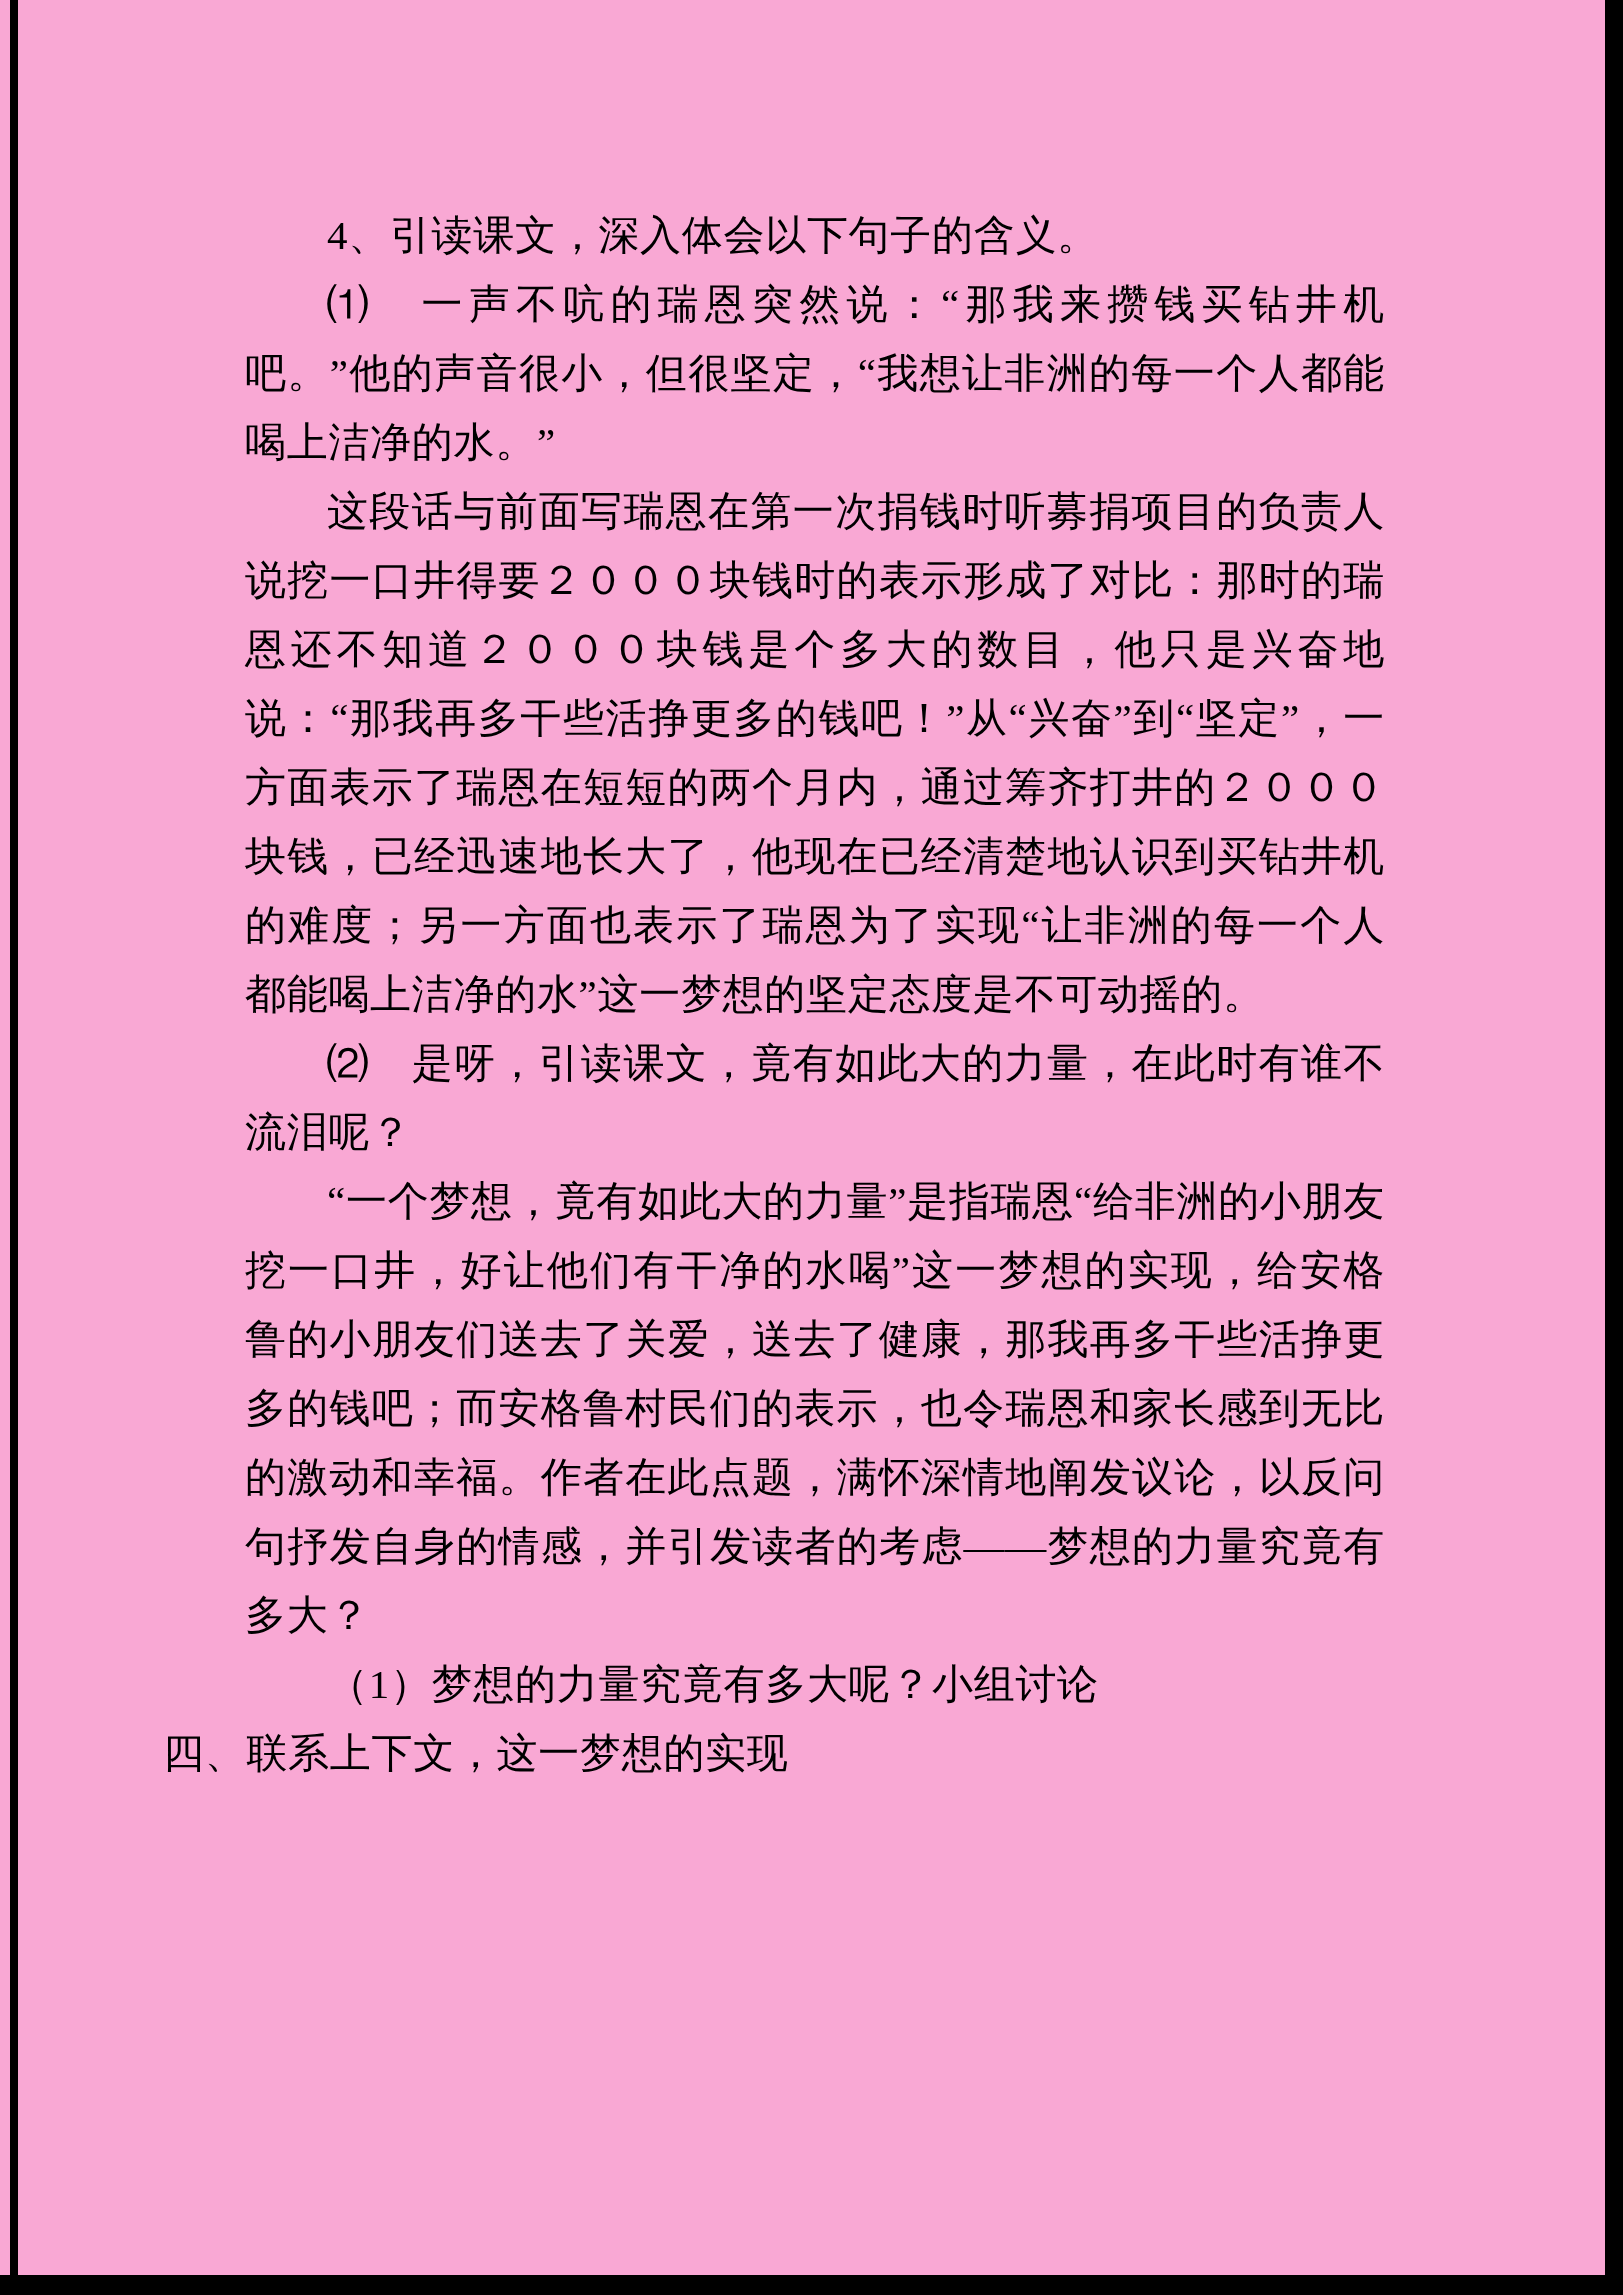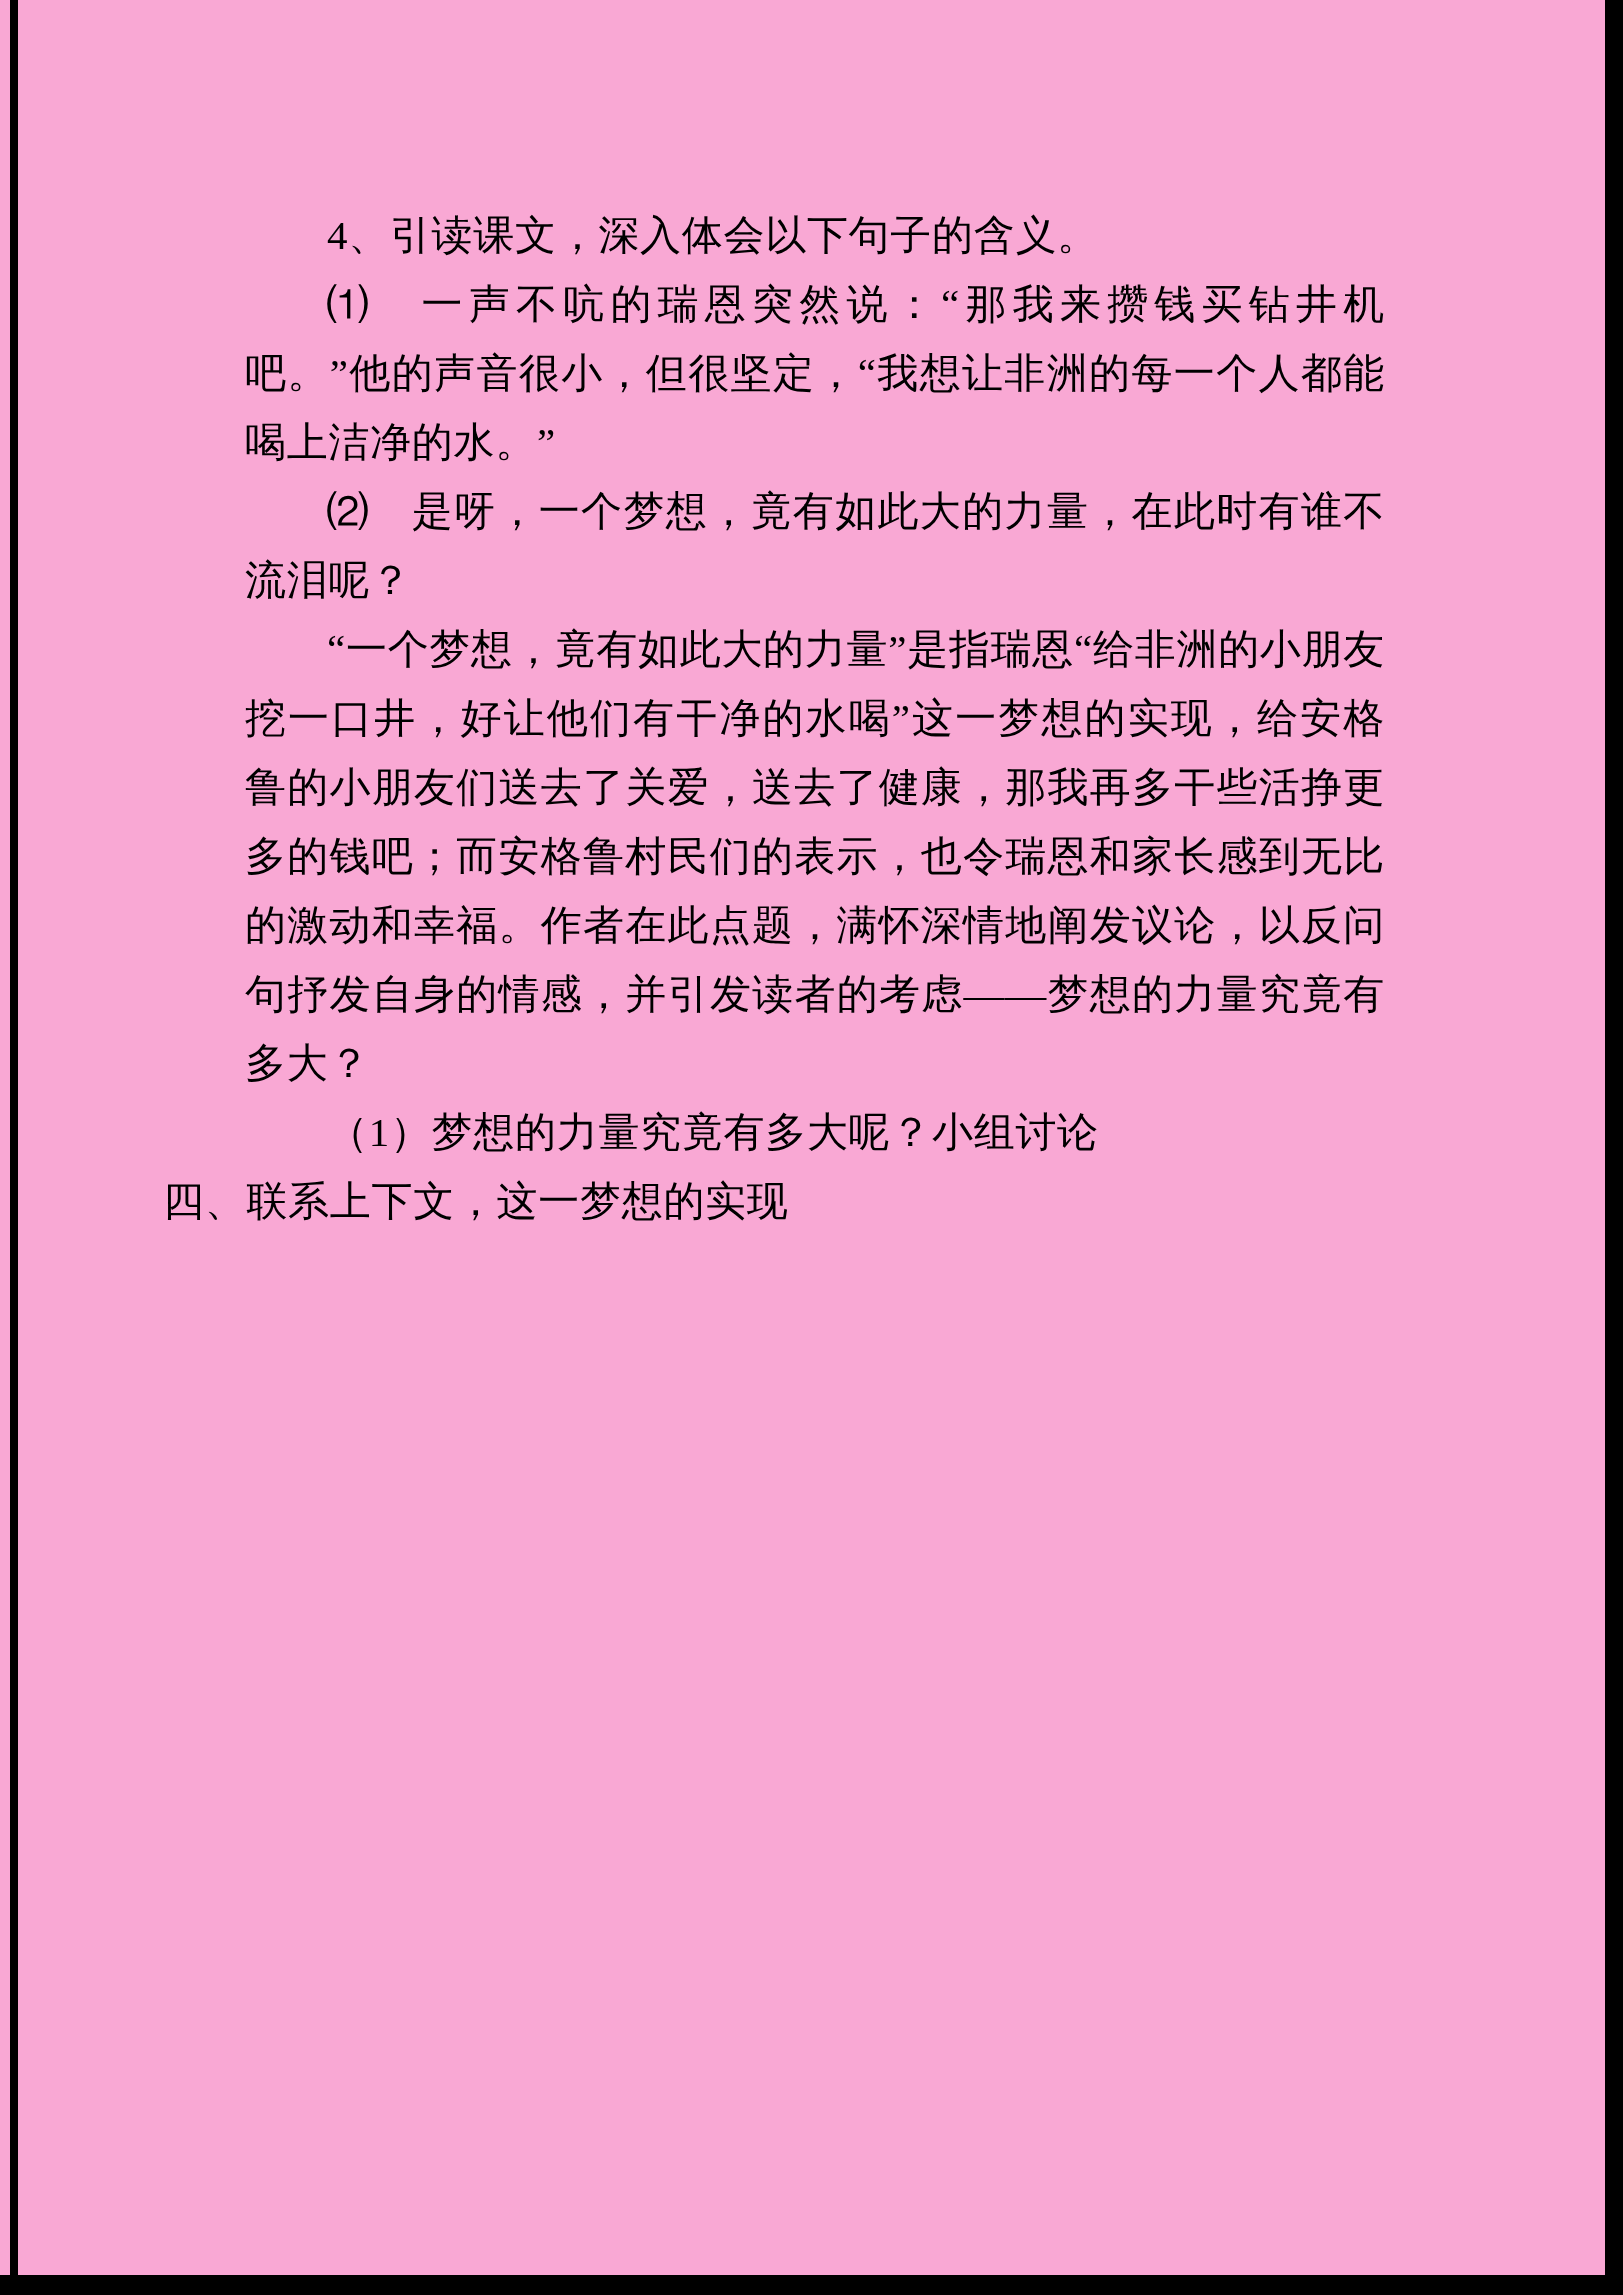--- a/index.html
+++ b/index.html
@@ -44,19 +44,20 @@
 <body>
 
 <div class="page">
   <div class="edge edge-left"></div>
   <div class="edge edge-right"></div>
   <div class="edge edge-bottom"></div>
 
   <div class="content">
     <p>4、引读课文，深入体会以下句子的含义。</p>
     <p>⑴　一声不吭的瑞恩突然说：“那我来攒钱买钻井机吧。”他的声音很小，但很坚定，“我想让非洲的每一个人都能喝上洁净的水。”</p>
-    <p>⑵　是呀，一个梦想，竟有如此大的力量，在此时有谁不流泪呢？</p>
+    <p>这段话与前面写瑞恩在第一次捐钱时听募捐项目的负责人说挖一口井得要２０００块钱时的表示形成了对比：那时的瑞恩还不知道２０００块钱是个多大的数目，他只是兴奋地说：“那我再多干些活挣更多的钱吧！”从“兴奋”到“坚定”，一方面表示了瑞恩在短短的两个月内，通过筹齐打井的２０００块钱，已经迅速地长大了，他现在已经清楚地认识到买钻井机的难度；另一方面也表示了瑞恩为了实现“让非洲的每一个人都能喝上洁净的水”这一梦想的坚定态度是不可动摇的。</p>
+    <p>⑵　是呀，引读课文，竟有如此大的力量，在此时有谁不流泪呢？</p>
     <p>“一个梦想，竟有如此大的力量”是指瑞恩“给非洲的小朋友挖一口井，好让他们有干净的水喝”这一梦想的实现，给安格鲁的小朋友们送去了关爱，送去了健康，那我再多干些活挣更多的钱吧；而安格鲁村民们的表示，也令瑞恩和家长感到无比的激动和幸福。作者在此点题，满怀深情地阐发议论，以反问句抒发自身的情感，并引发读者的考虑——梦想的力量究竟有多大？</p>
     <p>（1）梦想的力量究竟有多大呢？小组讨论</p>
     <p class="flush">四、联系上下文，这一梦想的实现</p>
   </div>
 </div>
 
 
 </body></html>

